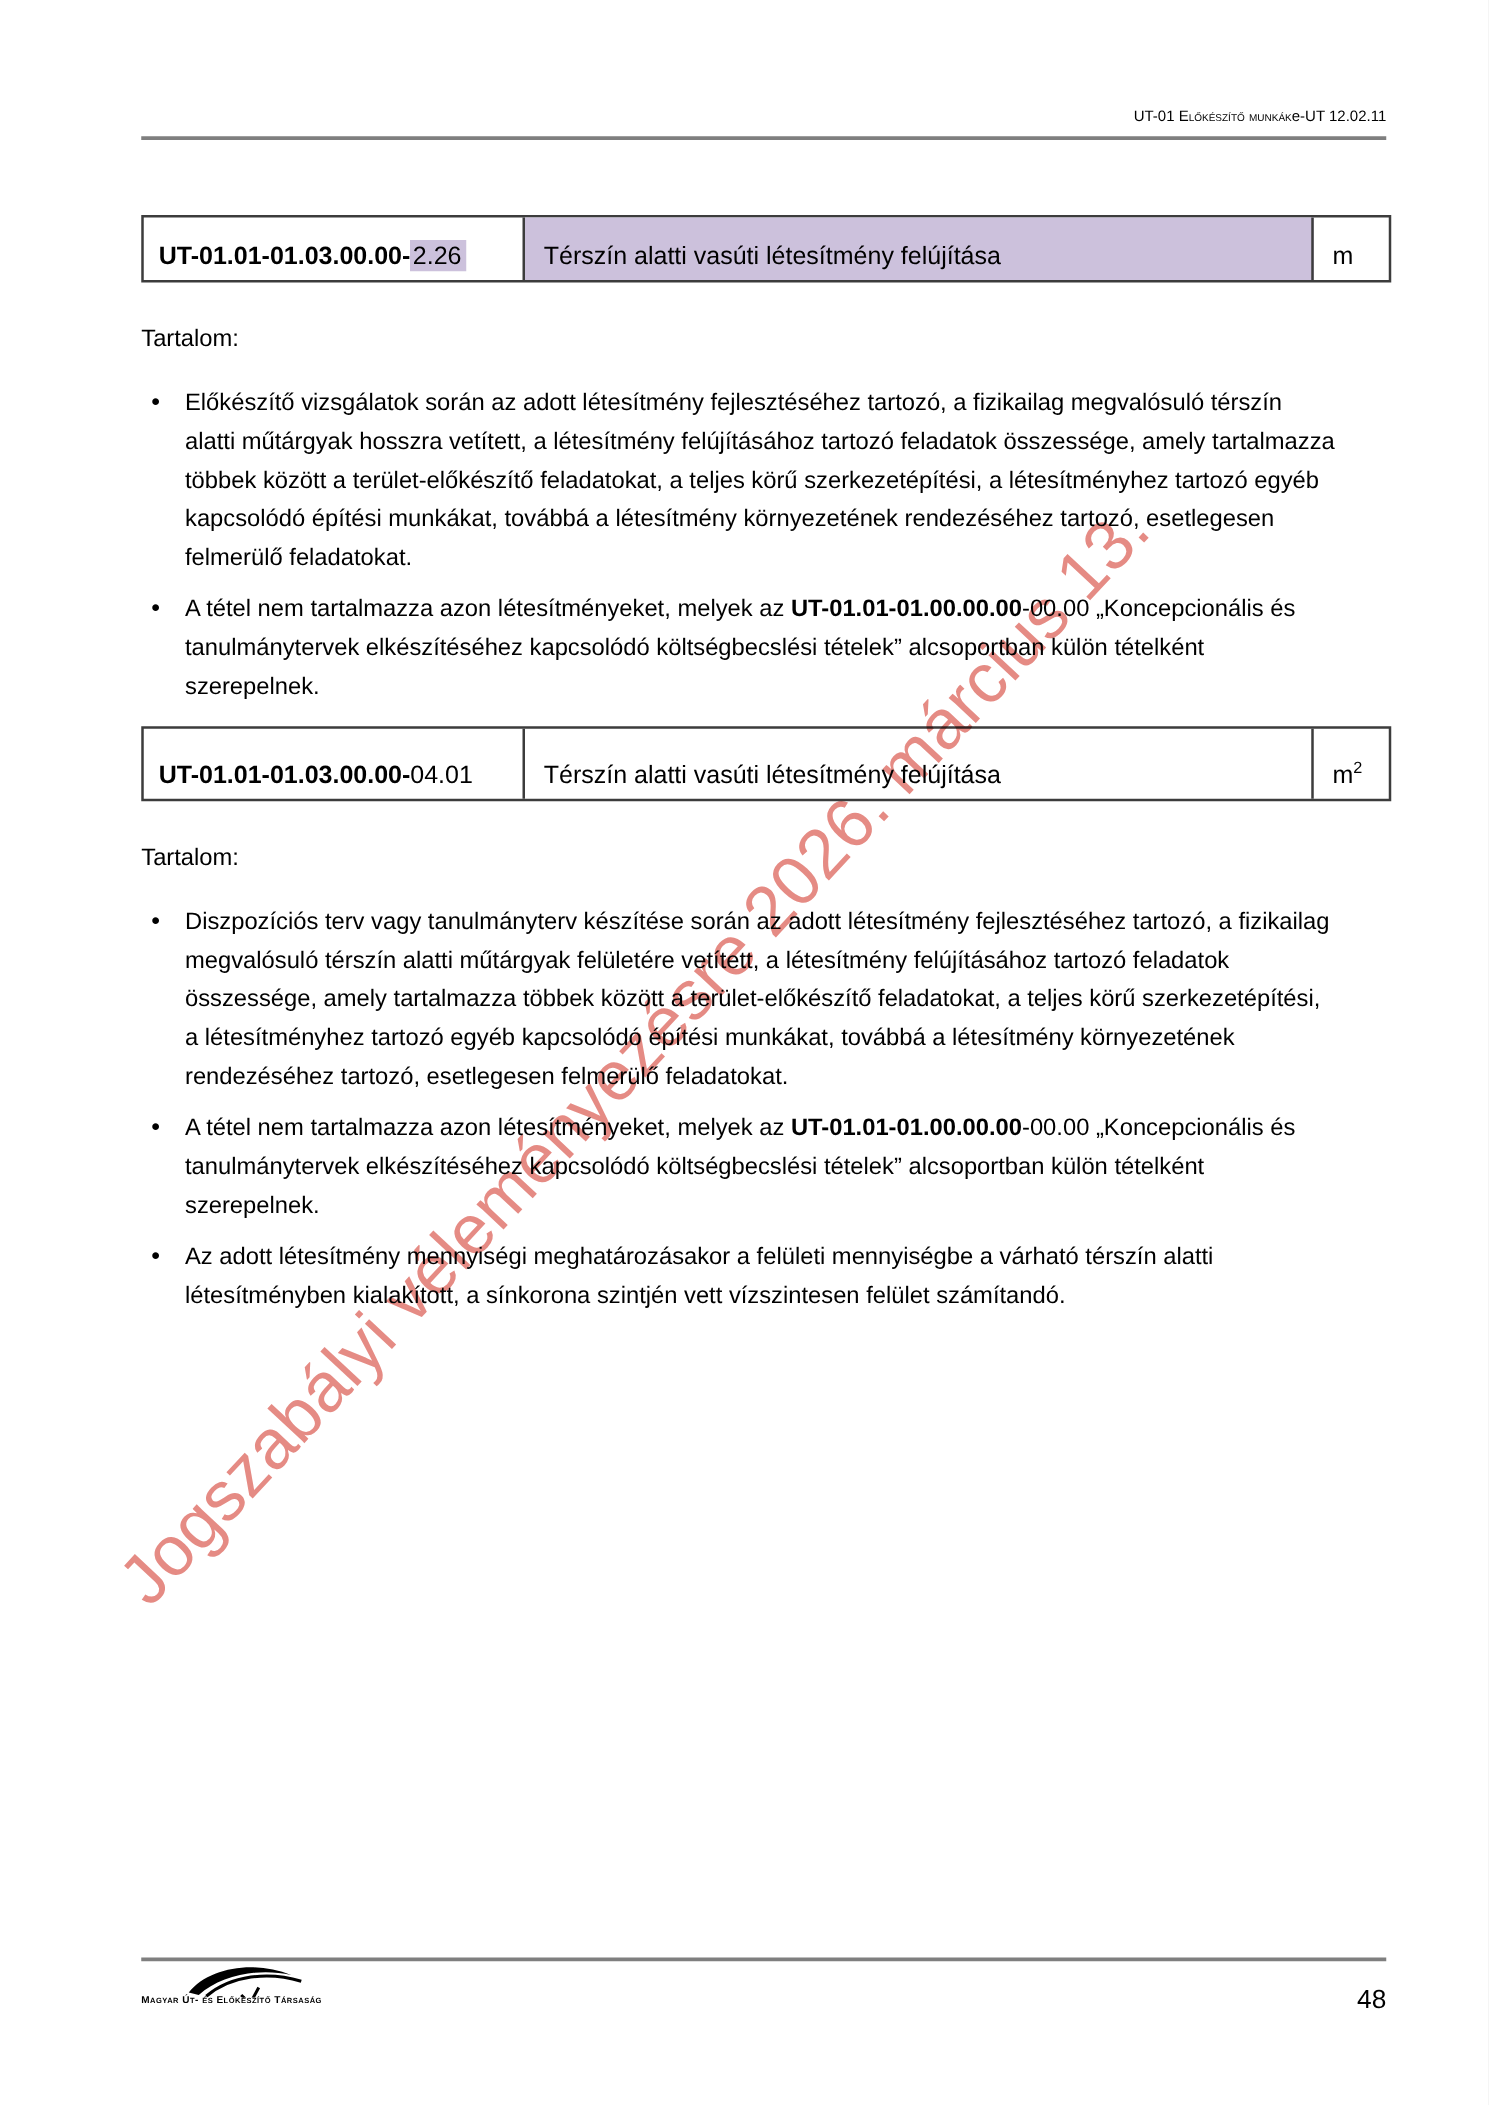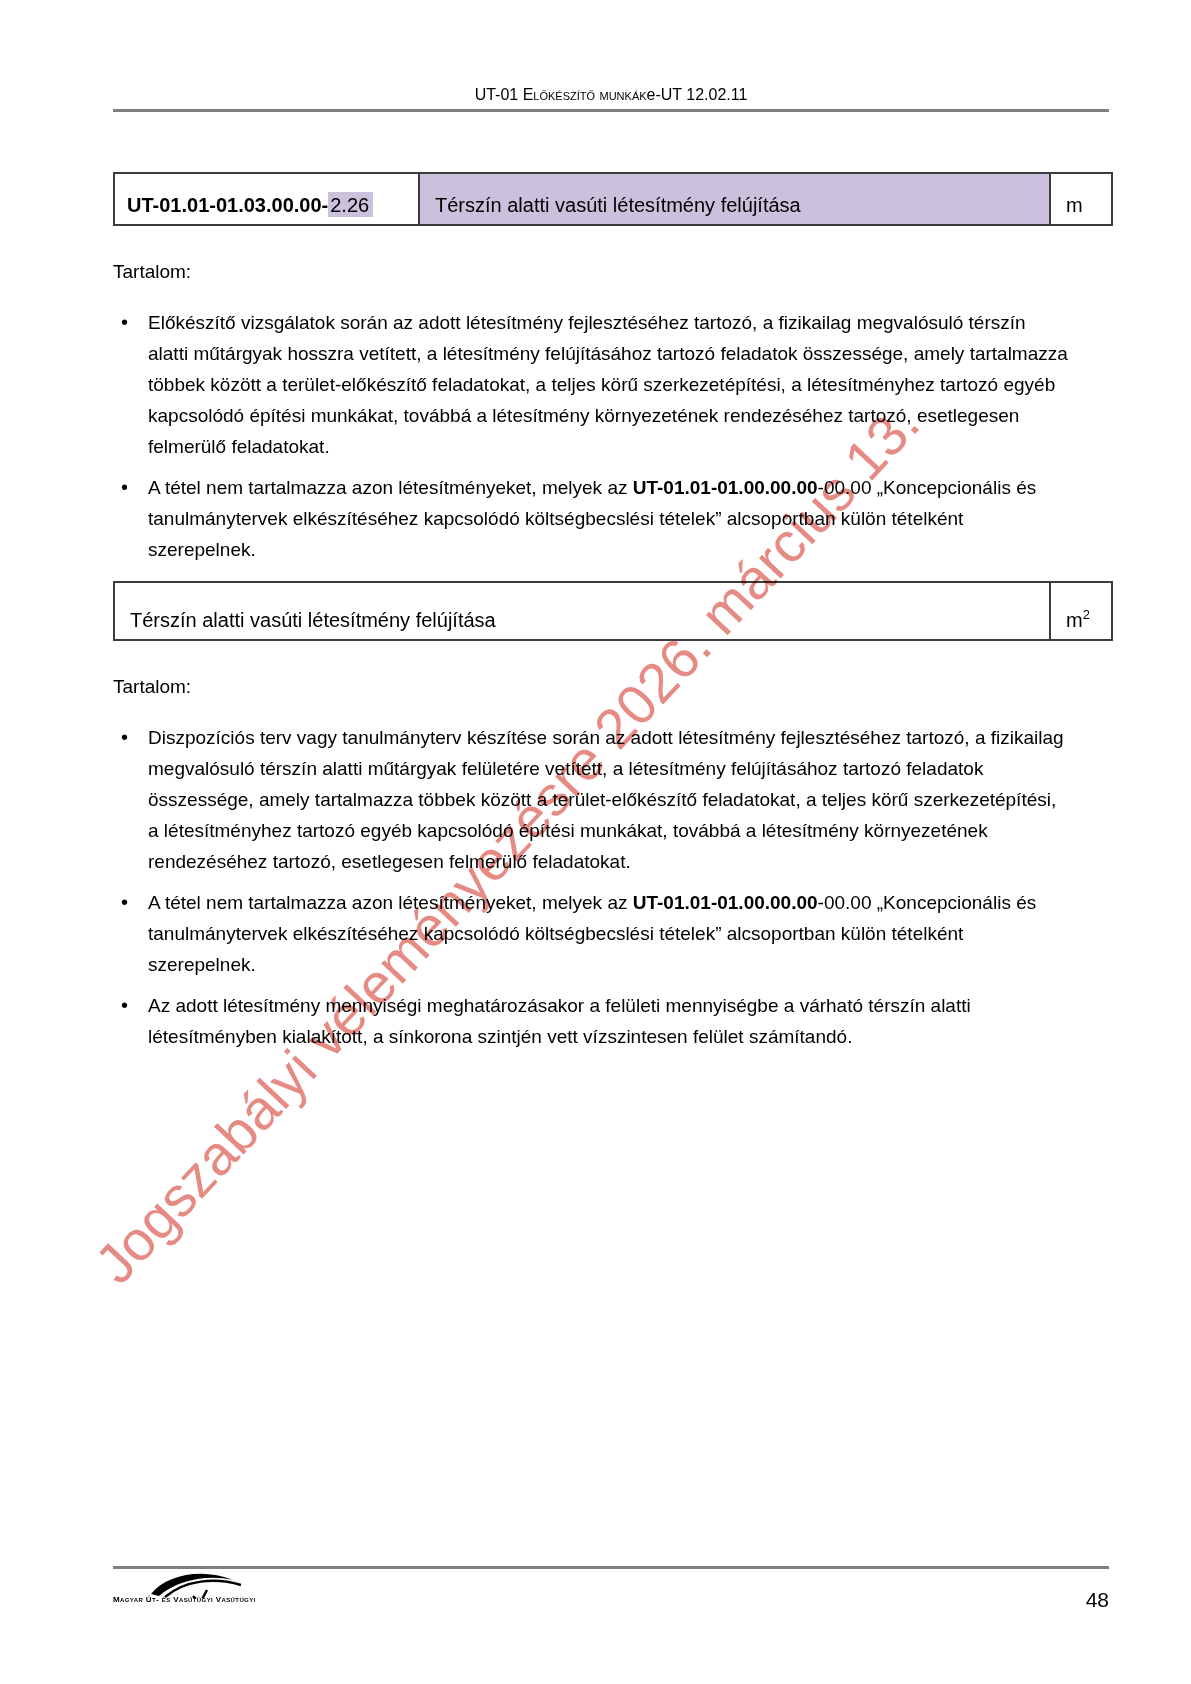--- a/index.html
+++ b/index.html
@@ -9,22 +9,22 @@
     width:1191px; height:1684px;
     margin:0 auto;
     background:#ffffff;
     font-family:"Liberation Sans", sans-serif;
     color:#000;
     overflow:hidden;
   }
   
   .header {
     position:absolute; left:113px; right:82px; top:86px;
-    display:flex; justify-content:center; align-items:baseline;
-    font-size:16px;
+    display:flex; justify-content:flex-end; align-items:baseline;
+    font-size:12px;
   }
   .smallcaps { font-variant:small-caps; }
   .rule { position:absolute; left:113px; right:82px; background:var(--rule-gray,#7f7f7f); }
   .header-rule { top:109px; height:2.5px; }
 
   
   .watermark {
     position:absolute; left:106px; top:1240px;
     transform-origin:0 50%;
     transform:rotate(-47deg);
@@ -126,20 +126,25 @@
       </div>
       <p class="tartalom">Tartalom:</p>
       <ul class="bullets">
           <li><span class="seg">Előkészítő vizsgálatok során az adott létesítmény fejlesztéséhez tartozó, a fizikailag megvalósuló térszín alatti műtárgyak hosszra vetített, a létesítmény felújításához tartozó feladatok összessége, amely tartalmazza többek között a terület-előkészítő feladatokat, a teljes körű szerkezetépítési, a létesítményhez tartozó egyéb kapcsolódó építési munkákat, továbbá a létesítmény környezetének rendezéséhez tartozó, esetlegesen felmerülő feladatokat.</span></li>
           <li><span class="seg">A tétel nem tartalmazza azon létesítményeket, melyek az </span><span class="seg-bold">UT-01.01-01.00.00.00</span><span class="seg">-00.00 „Koncepcionális és tanulmánytervek elkészítéséhez kapcsolódó költségbecslési tételek” alcsoportban külön tételként szerepelnek.</span></li>
         </ul>
     </section>
 
     <section class="sec sec-2">
       <div class="item-table">
+        <div class="cell cell-code">
+          <span>
+            <span class="code-prefix">UT-01.01-01.03.00.00-</span><span class="code-suffix">04.01</span>
+          </span>
+        </div>
         <div class="cell cell-title">Térszín alatti vasúti létesítmény felújítása</div>
         <div class="cell cell-unit">
           <span>
             <span>m</span><sup>2</sup>
           </span>
         </div>
       </div>
       <p class="tartalom">Tartalom:</p>
       <ul class="bullets">
           <li><span class="seg">Diszpozíciós terv vagy tanulmányterv készítése során az adott létesítmény fejlesztéséhez tartozó, a fizikailag megvalósuló térszín alatti műtárgyak felületére vetített, a létesítmény felújításához tartozó feladatok összessége, amely tartalmazza többek között a terület-előkészítő feladatokat, a teljes körű szerkezetépítési, a létesítményhez tartozó egyéb kapcsolódó építési munkákat, továbbá a létesítmény környezetének rendezéséhez tartozó, esetlegesen felmerülő feladatokat.</span></li>
@@ -150,17 +155,17 @@
 
   </div>
 
   <div class="rule footer-rule"></div>
   <div class="org">
     <svg width="120" height="28" viewBox="0 0 120 28" aria-hidden="true">
       <path d="M10 24 C 26 4, 62 -2, 92 10 C 66 4, 36 10, 18 26 Z" fill="#000"></path>
       <path d="M24 27 C 44 10, 74 7, 100 15" fill="none" stroke="#000" stroke-width="2.4"></path>
       <path d="M52 26 l7 7 l7 -13" fill="none" stroke="#000" stroke-width="2.4"></path>
     </svg>
-    <div class="org-name smallcaps">Magyar Út- és Vasútügyi Vasútügyi</div>
+    <div class="org-name smallcaps">Magyar Út- és Előkészítő Társaság</div>
   </div>
   <div class="page-number">48</div>
 
 </div>
 
 </body></html>

